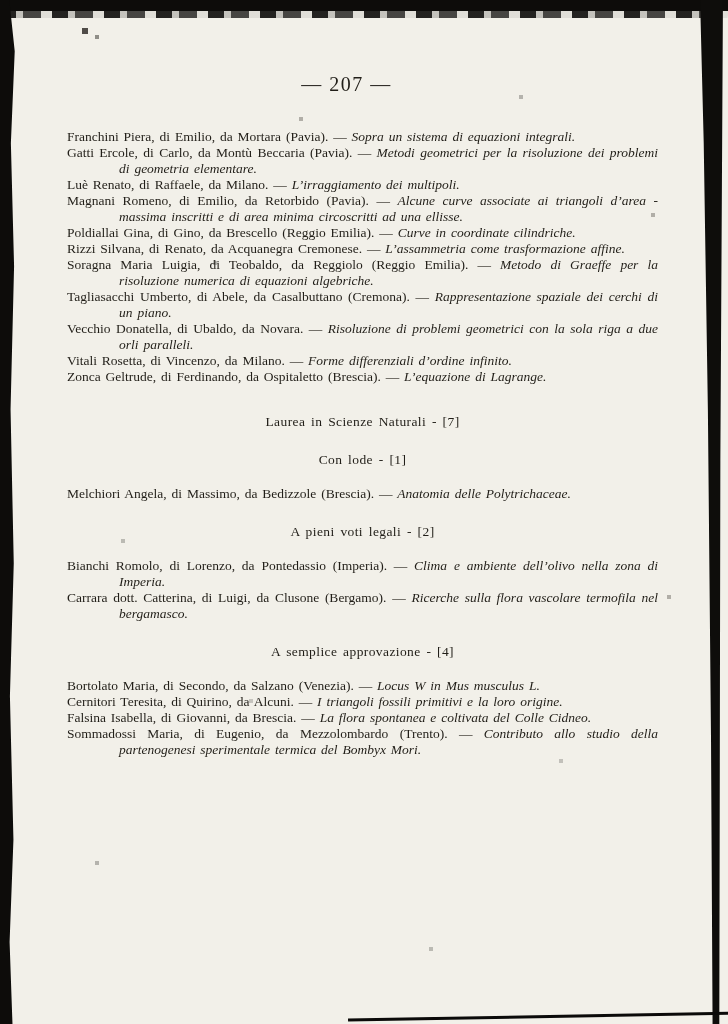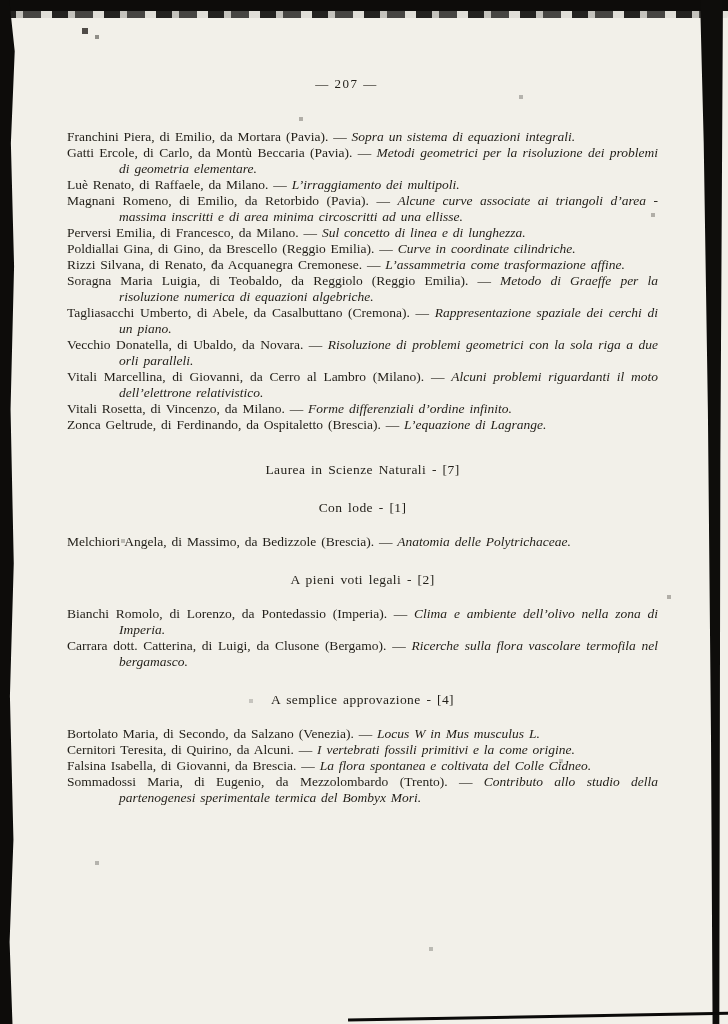--- a/index.html
+++ b/index.html
@@ -59,21 +59,21 @@
   }
 
   
   .content {
     position: absolute; left: 67px; top: 76px; width: 591px;
     font-size: 13.5px; line-height: 16px;
     text-align: justify;
   }
   .page-number {
     text-align: center; position: relative; left: -16px;
-    font-size: 13px; letter-spacing: 1.5px;
+    font-size: 20px; letter-spacing: 1.5px;
     margin: 0 0 37px 0;
   }
   .entry {
     margin: 0; padding-left: 52px; text-indent: -52px;
     word-spacing: 1.5px;
   }
   .entry .thesis { font-style: italic; }
   .section-heading {
     text-align: center; font-weight: normal; text-indent: 0;
     margin: 0; padding: 0; letter-spacing: .4px;
@@ -94,27 +94,25 @@
 
 <div class="content">
 
   <p class="page-number">— 207 —</p>
 
   <div>
     <p class="entry"><span>Franchini Piera, di Emilio, da Mortara (Pavia). —</span> <span class="thesis">Sopra un sistema di equazioni integrali.</span></p>
     <p class="entry"><span>Gatti Ercole, di Carlo, da Montù Beccaria (Pavia). —</span> <span class="thesis">Metodi geometrici per la risoluzione dei problemi di geometria elementare.</span></p>
     <p class="entry"><span>Luè Renato, di Raffaele, da Milano. —</span> <span class="thesis">L’irraggiamento dei multipoli.</span></p>
     <p class="entry"><span>Magnani Romeno, di Emilio, da Retorbido (Pavia). —</span> <span class="thesis">Alcune curve associate ai triangoli d’area - massima inscritti e di area minima circoscritti ad una ellisse.</span></p>
-    <p class="entry"><span>Perversi Emilia, di Francesco, da Milano. —</span> <span class="thesis">Sul concetto di linea e di lunghezza.</span></p>
     <p class="entry"><span>Poldiallai Gina, di Gino, da Brescello (Reggio Emilia). —</span> <span class="thesis">Curve in coordinate cilindriche.</span></p>
     <p class="entry"><span>Rizzi Silvana, di Renato, da Acquanegra Cremonese. —</span> <span class="thesis">L’assammetria come trasformazione affine.</span></p>
     <p class="entry"><span>Soragna Maria Luigia, di Teobaldo, da Reggiolo (Reggio Emilia). —</span> <span class="thesis">Metodo di Graeffe per la risoluzione numerica di equazioni algebriche.</span></p>
     <p class="entry"><span>Tagliasacchi Umberto, di Abele, da Casalbuttano (Cremona). —</span> <span class="thesis">Rappresentazione spaziale dei cerchi di un piano.</span></p>
     <p class="entry"><span>Vecchio Donatella, di Ubaldo, da Novara. —</span> <span class="thesis">Risoluzione di problemi geometrici con la sola riga a due orli paralleli.</span></p>
-    <p class="entry"><span>Vitali Marcellina, di Giovanni, da Cerro al Lambro (Milano). —</span> <span class="thesis">Alcuni problemi riguardanti il moto dell’elettrone relativistico.</span></p>
     <p class="entry"><span>Vitali Rosetta, di Vincenzo, da Milano. —</span> <span class="thesis">Forme differenziali d’ordine infinito.</span></p>
     <p class="entry"><span>Zonca Geltrude, di Ferdinando, da Ospitaletto (Brescia). —</span> <span class="thesis">L’equazione di Lagrange.</span></p>
   </div>
 
   <p class="section-heading gap-lg">Laurea in Scienze Naturali - [7]</p>
 
   <p class="section-heading gap-md">Con lode - [1]</p>
 
   <div>
     <p class="entry gap-sm"><span>Melchiori Angela, di Massimo, da Bedizzole (Brescia). —</span> <span class="thesis">Anatomia delle Polytrichaceae.</span></p>
@@ -124,18 +122,18 @@
 
   <div>
     <p class="entry gap-sm"><span>Bianchi Romolo, di Lorenzo, da Pontedassio (Imperia). —</span> <span class="thesis">Clima e ambiente dell’olivo nella zona di Imperia.</span></p>
     <p class="entry"><span>Carrara dott. Catterina, di Luigi, da Clusone (Bergamo). —</span> <span class="thesis">Ricerche sulla flora vascolare termofila nel bergamasco.</span></p>
   </div>
 
   <p class="section-heading gap-md">A semplice approvazione - [4]</p>
 
   <div>
     <p class="entry gap-sm"><span>Bortolato Maria, di Secondo, da Salzano (Venezia). —</span> <span class="thesis">Locus W in Mus musculus L.</span></p>
-    <p class="entry"><span>Cernitori Teresita, di Quirino, da Alcuni. —</span> <span class="thesis">I vertebrati fossili primitivi e la come origine.</span></p>
+    <p class="entry"><span>Cernitori Teresita, di Quirino, da Alcuni. —</span> <span class="thesis">I triangoli fossili primitivi e la loro origine.</span></p>
     <p class="entry"><span>Falsina Isabella, di Giovanni, da Brescia. —</span> <span class="thesis">La flora spontanea e coltivata del Colle Cidneo.</span></p>
     <p class="entry"><span>Sommadossi Maria, di Eugenio, da Mezzolombardo (Trento). —</span> <span class="thesis">Contributo allo studio della partenogenesi sperimentale termica del Bombyx Mori.</span></p>
   </div>
 
 </div>
 
 </body></html>

